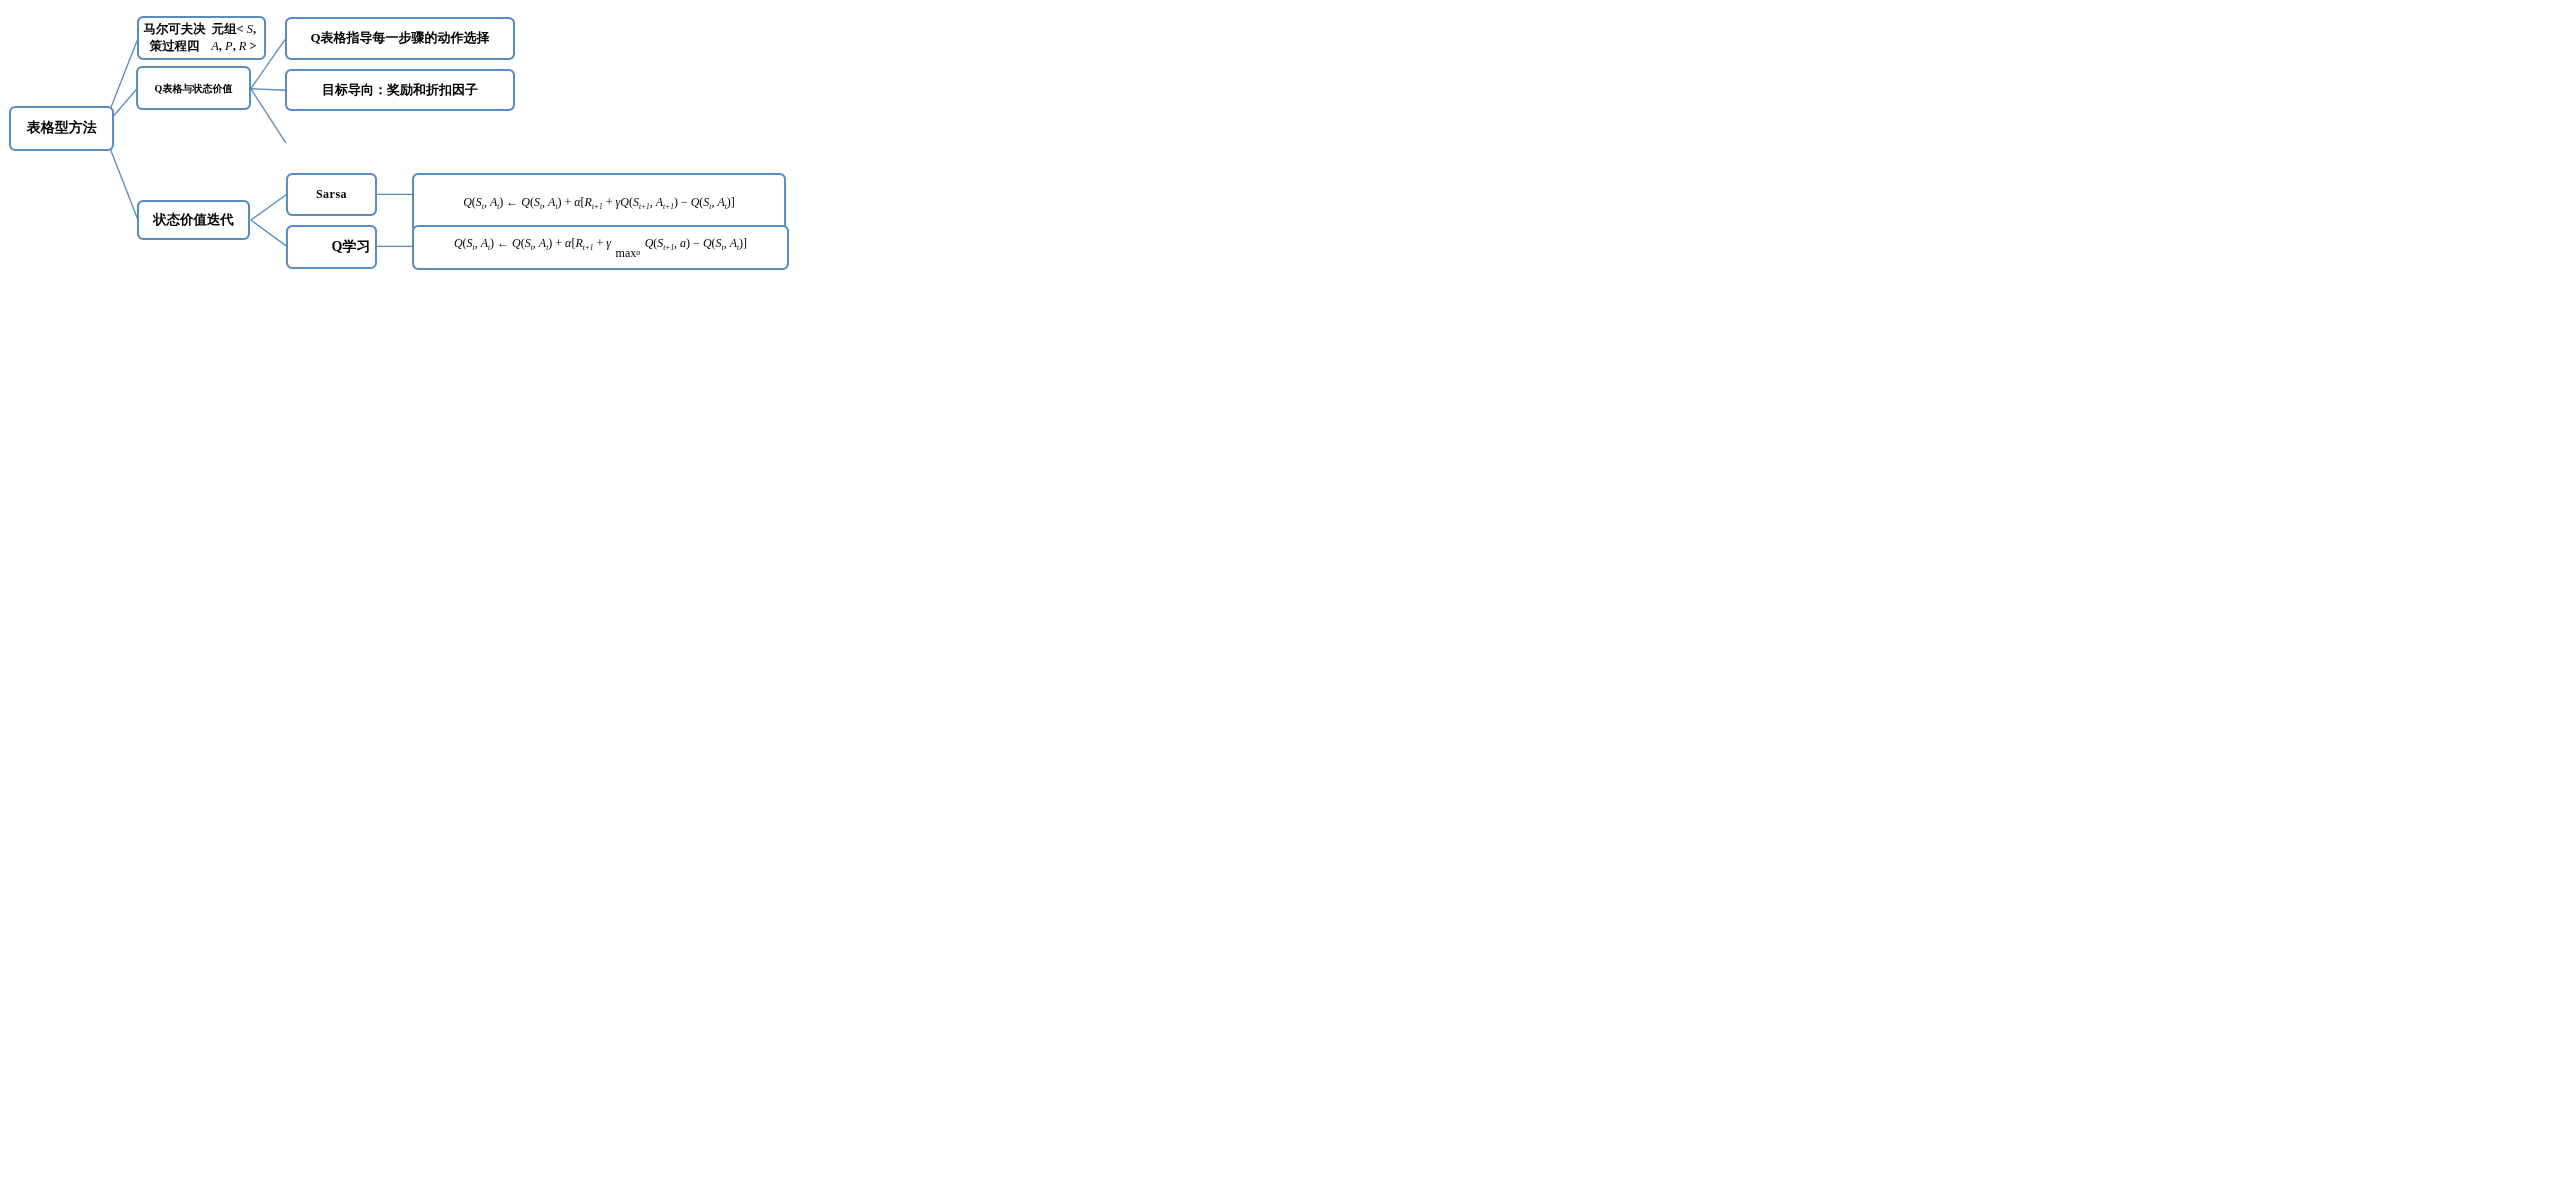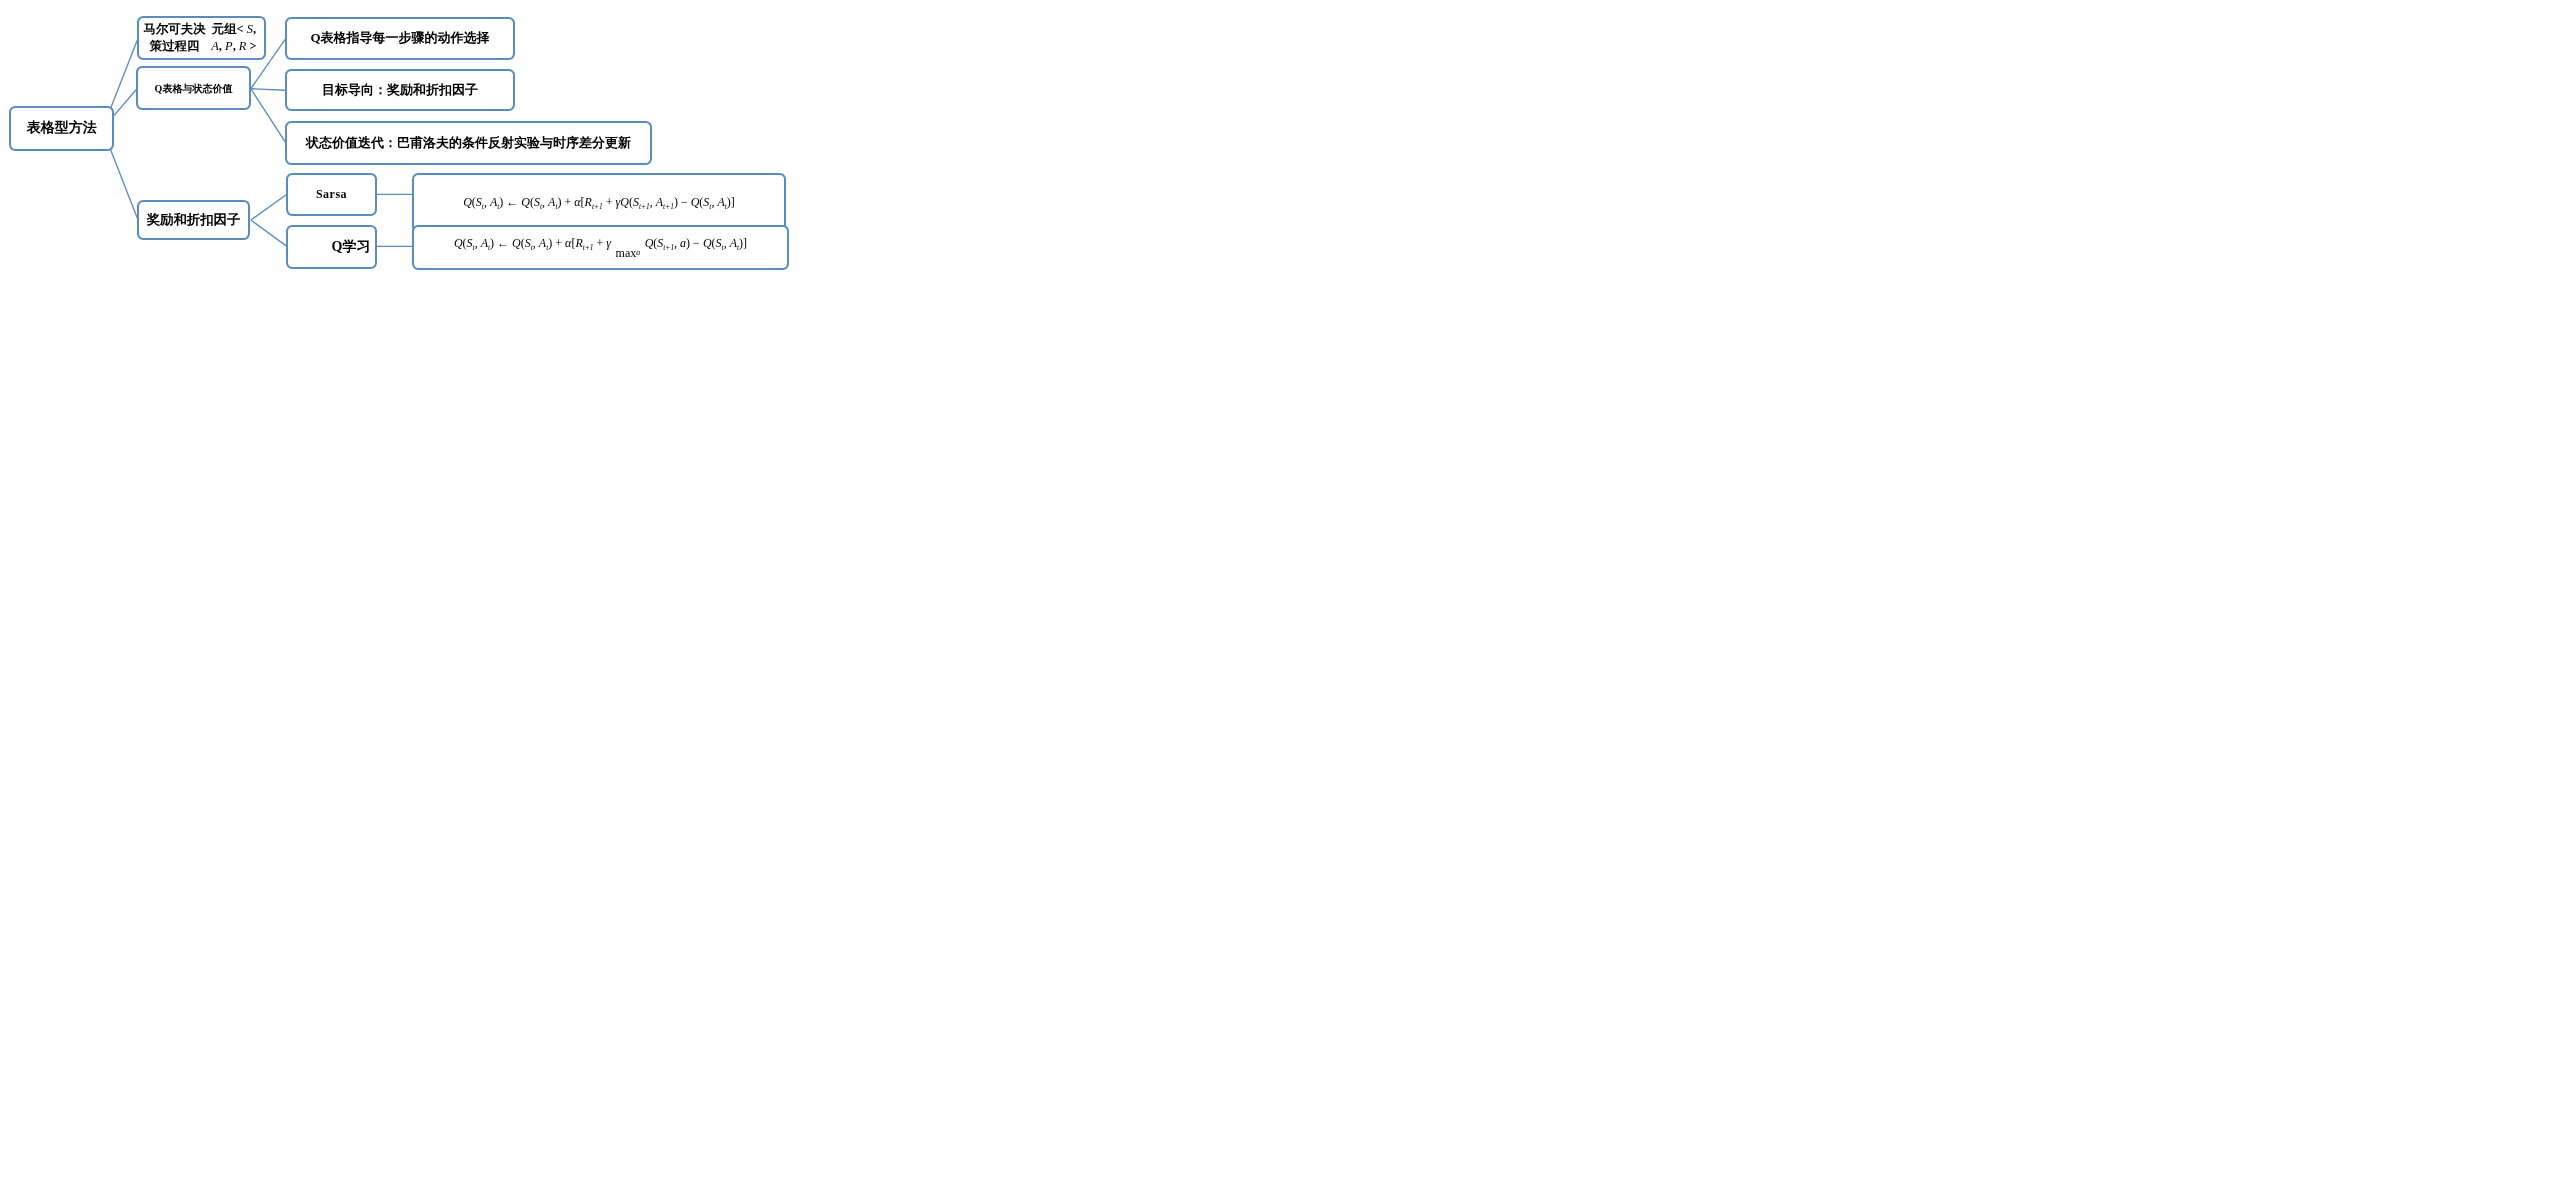--- a/index.html
+++ b/index.html
@@ -83,34 +83,31 @@
       <span>马尔可夫决策过程四</span>
       <span class="mixed"><span>元组</span><span>&lt; </span><span class="it">S</span><span>, </span><span class="it">A</span><span>, </span><span class="it">P</span><span>, </span><span class="it">R</span><span> &gt;</span></span>
     </span>
   </div>
 
   <div class="node" id="n-qtable">
     <span>Q表格与状态价值</span>
   </div>
 
   <div class="node" id="n-policy">
-    <span>奖励和折扣因子</span>
+    <span>状态价值迭代</span>
   </div>
 
   <div class="node" id="n-c1">
     <span>Q表格指导每一步骤的动作选择</span>
   </div>
 
   <div class="node" id="n-c2">
     <span>目标导向：奖励和折扣因子</span>
   </div>
 
-  <div class="node" id="n-c3">
-    <span>状态价值迭代：巴甫洛夫的条件反射实验与时序差分更新</span>
-  </div>
 
   <div class="node" id="n-sarsa">
     <span>Sarsa</span>
   </div>
 
   <div class="node" id="n-qlearn">
     <span>Q学习</span>
   </div>
 
   <div class="node formula" id="n-f1">

